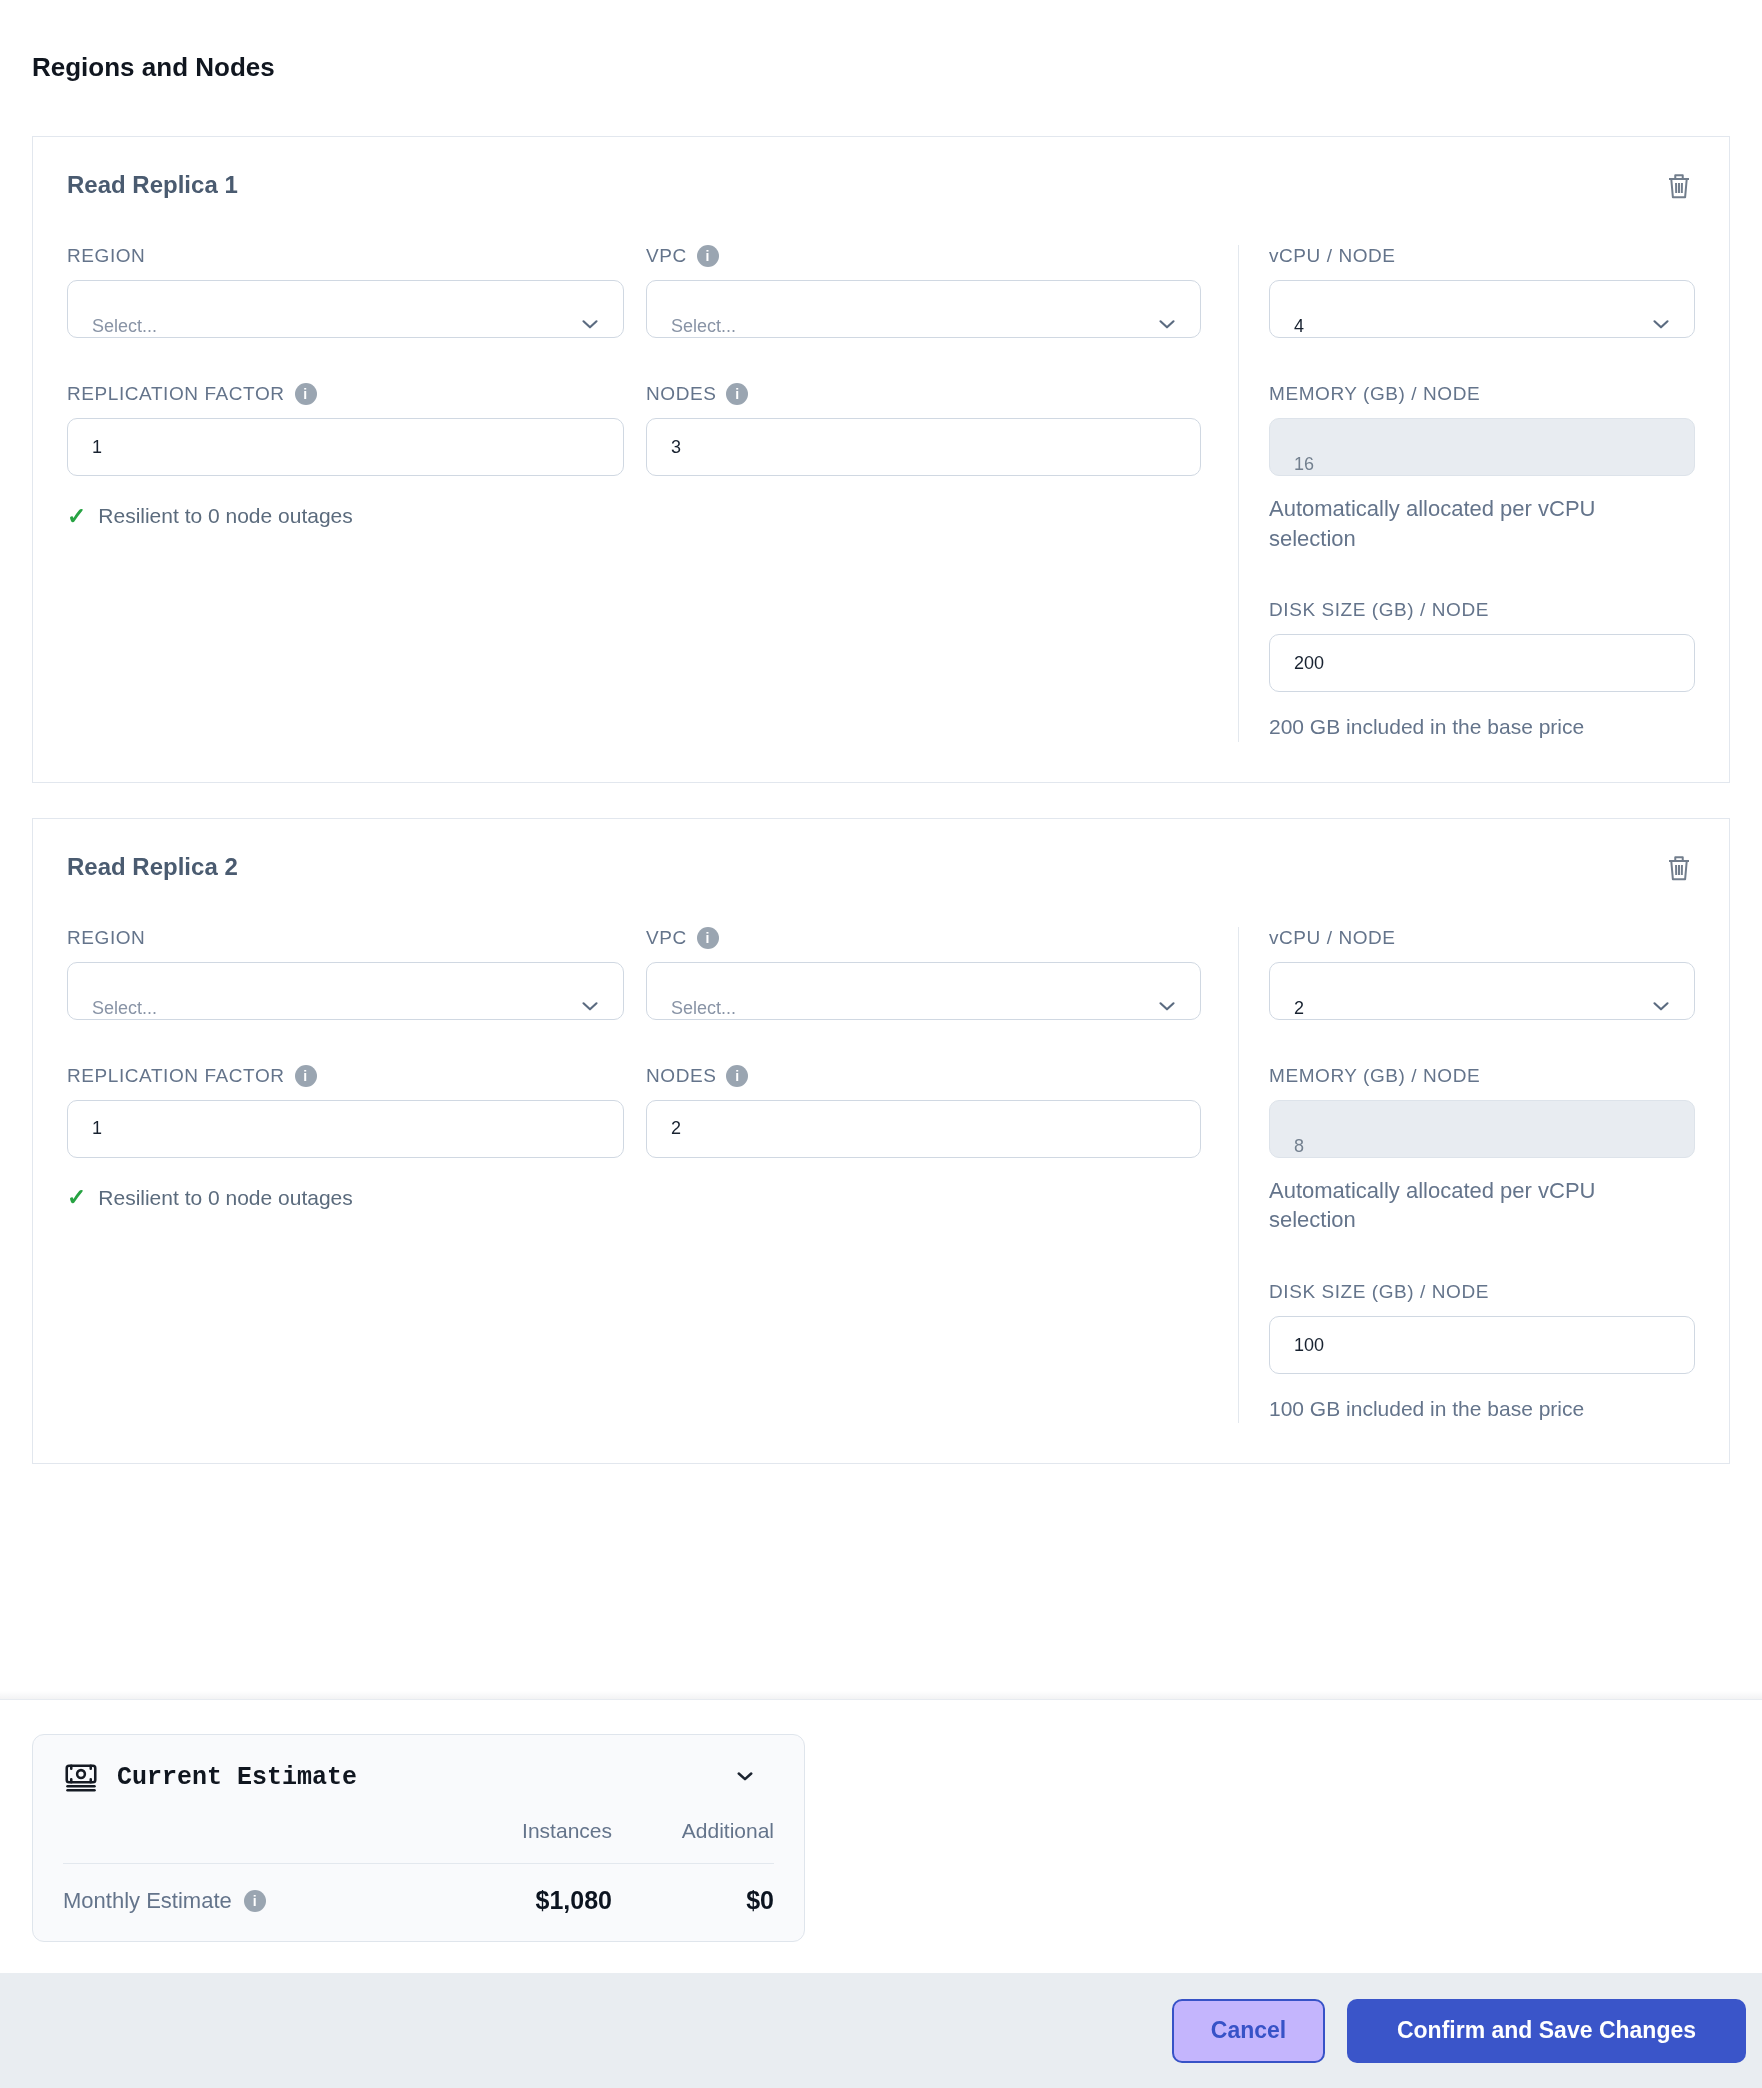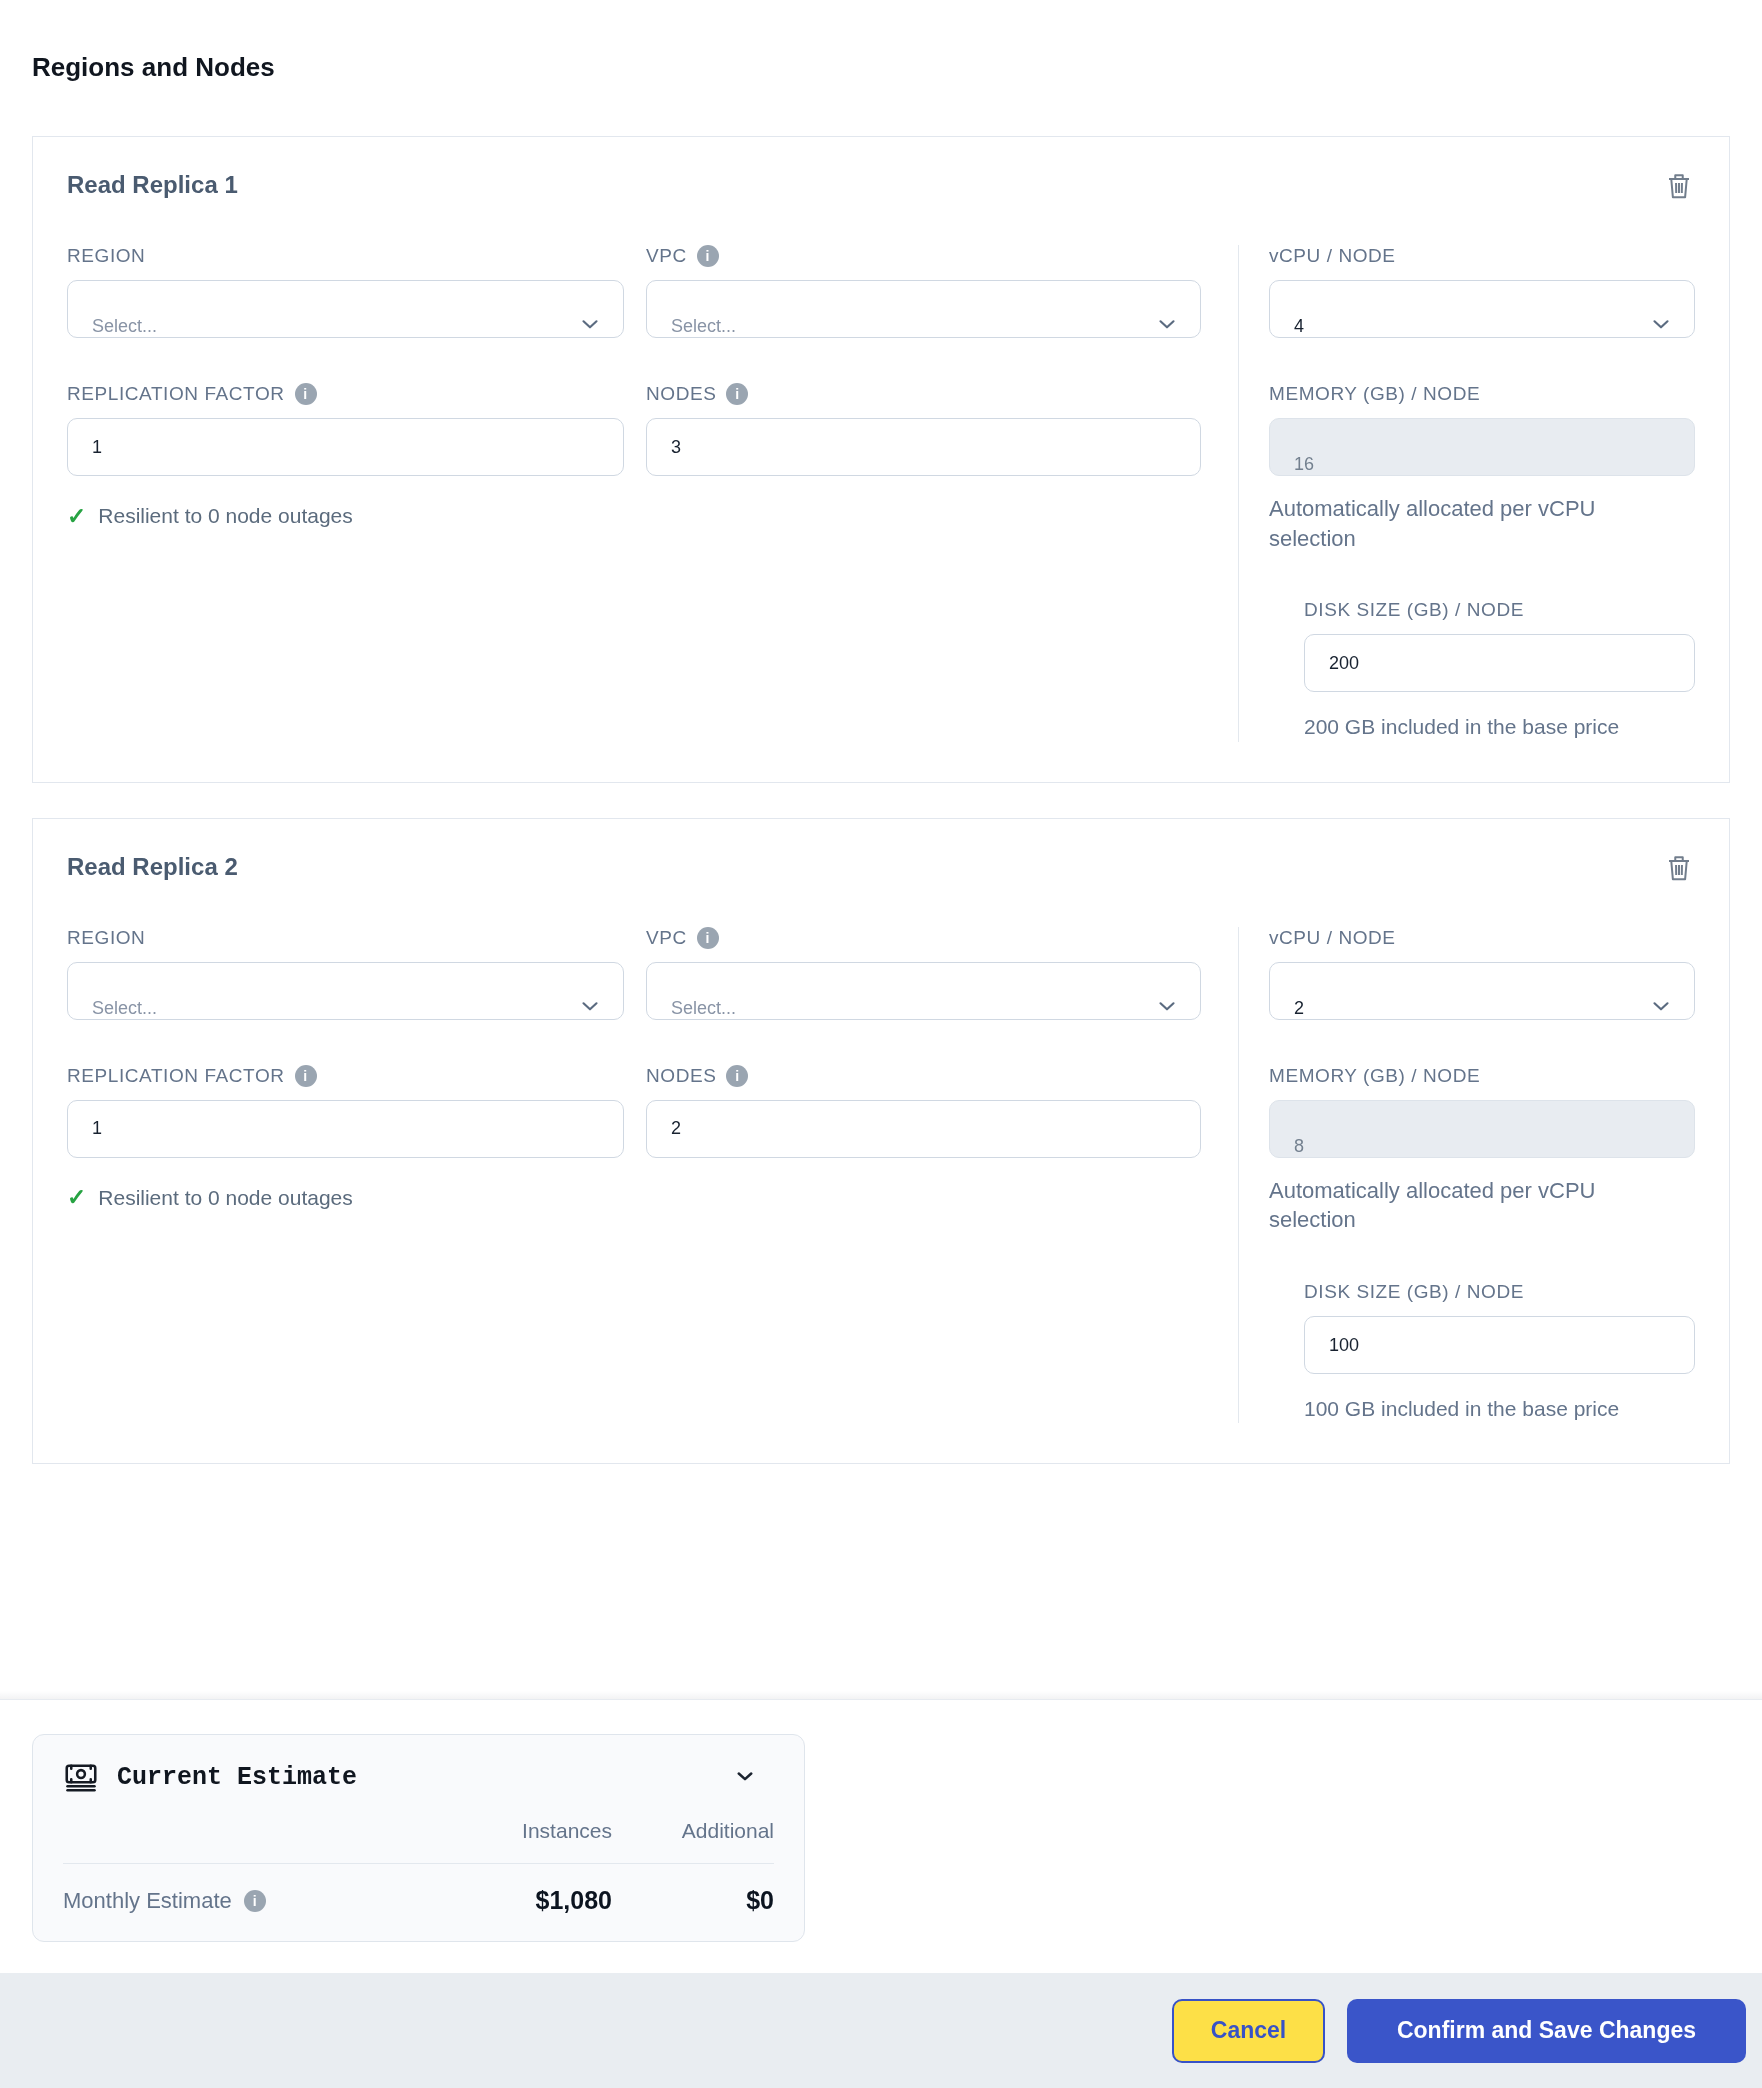--- a/index.html
+++ b/index.html
@@ -40,21 +40,21 @@
   .select-box { justify-content:space-between; cursor:pointer; }
   .select-box .chev { color:#5b6b80; display:flex; }
   .placeholder { color:#8994a6; }
   input.box { outline:none; }
   .box.disabled { background:#e8ecf1; border-color:#dde3ea; color:#73808f; }
 
   .note-row { display:flex; align-items:center; gap:12px; margin-top:28px; font-size:21px; color:#5b6b7d; }
   .check { color:#27a343; font-size:23px; font-weight:700; line-height:1; }
 
   .helper-text { font-size:22px; color:#64748b; line-height:1.35; margin-top:18px; max-width:380px; }
-  .disk-group { margin-top:46px;margin-left:35px; }
+  .disk-group { margin-top:46px; }
   .disk-helper { font-size:21px; color:#64748b; margin-top:21px; max-width:none; }
   .mem-gap { margin-top:45px; }
 
   .add-region-btn { margin-top:40px; display:inline-flex; align-items:center; gap:14px; height:64px;
     padding:0 30px 0 24px; background:#fff; border:2px solid #3752c7; border-radius:10px;
     color:#3752c7; font-size:23px; font-weight:700; cursor:pointer; font-family:inherit; }
 
   
   .scroll-edge { flex:0 0 9px; background:linear-gradient(to bottom, rgba(16,24,40,0), rgba(16,24,40,0.05));
     border-bottom:1px solid #e7ebf0; }
@@ -70,21 +70,21 @@
   .est-col-label { font-size:21px; color:#64748b; text-align:right; }
   .estimate-divider { border-top:1px solid #e3e8ee; margin-top:20px; }
   .estimate-row { margin-top:22px; }
   .est-row-label { display:flex; align-items:center; gap:12px; font-size:22px; color:#64748b; }
   .est-value { font-size:25px; font-weight:700; color:#0c1420; text-align:right; }
 
   footer { flex:0 0 115px; background:#e9edf1; display:flex; align-items:center; justify-content:flex-end;
     gap:22px; padding:0 16px; }
   .btn { height:64px; border-radius:10px; font-size:23px; font-weight:700; cursor:pointer;
     font-family:inherit; display:inline-flex; align-items:center; justify-content:center; }
-  .btn-cancel { width:153px; background:#fde047; border:2px solid #3752c7; color:#3752c7; }
+  .btn-cancel { width:153px; background:#c4b5fd; border:2px solid #3752c7; color:#3752c7; }
   .btn-confirm { width:399px; background:#3a55c9; border:none; color:#fff; }
 </style>
 </head>
 <body>
 
 <div class="modal">
 
 
   <div class="content">
     <h2 class="section-heading">Regions and Nodes</h2>

